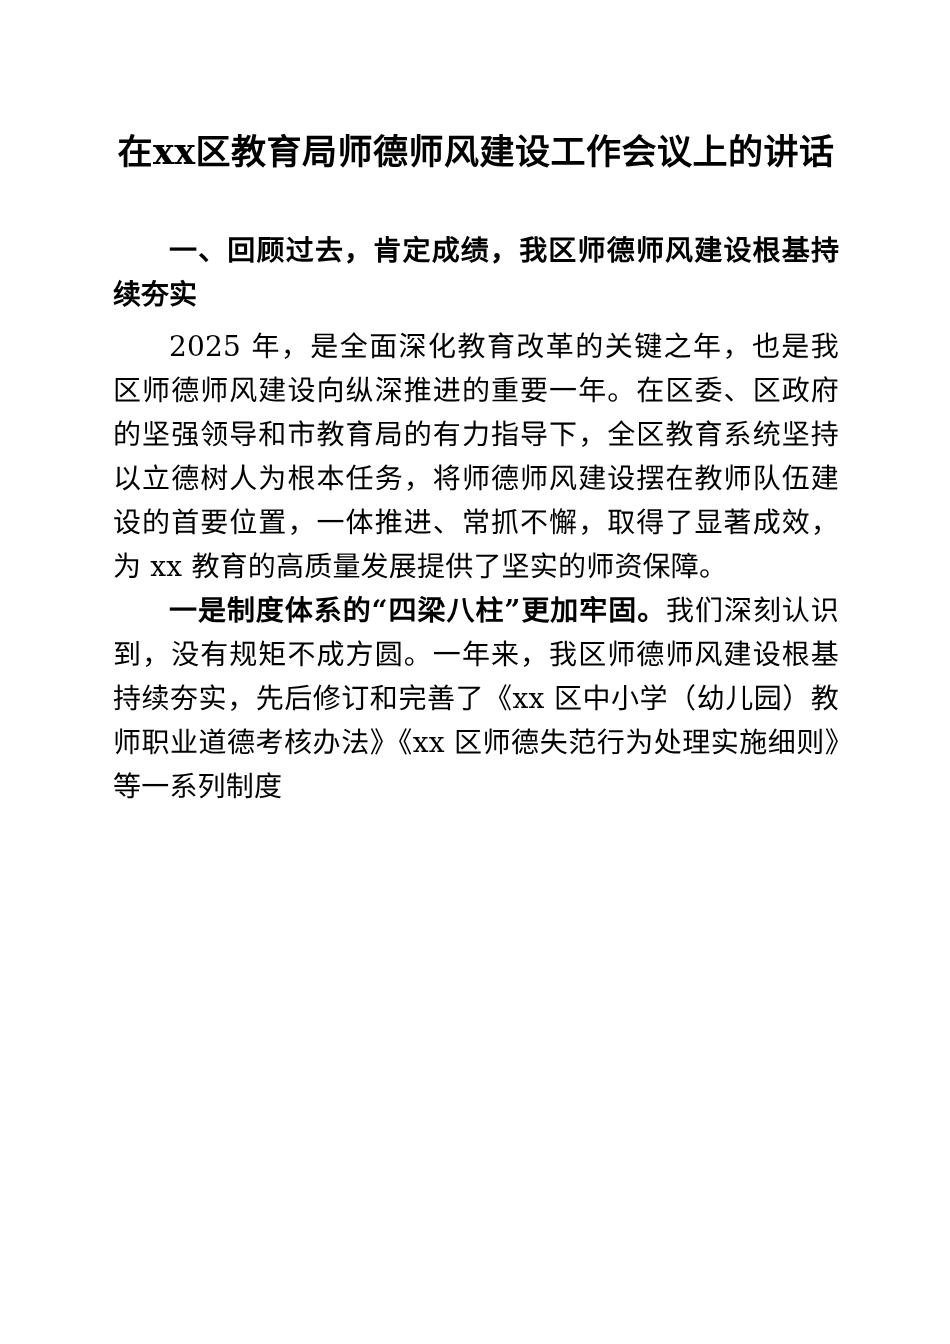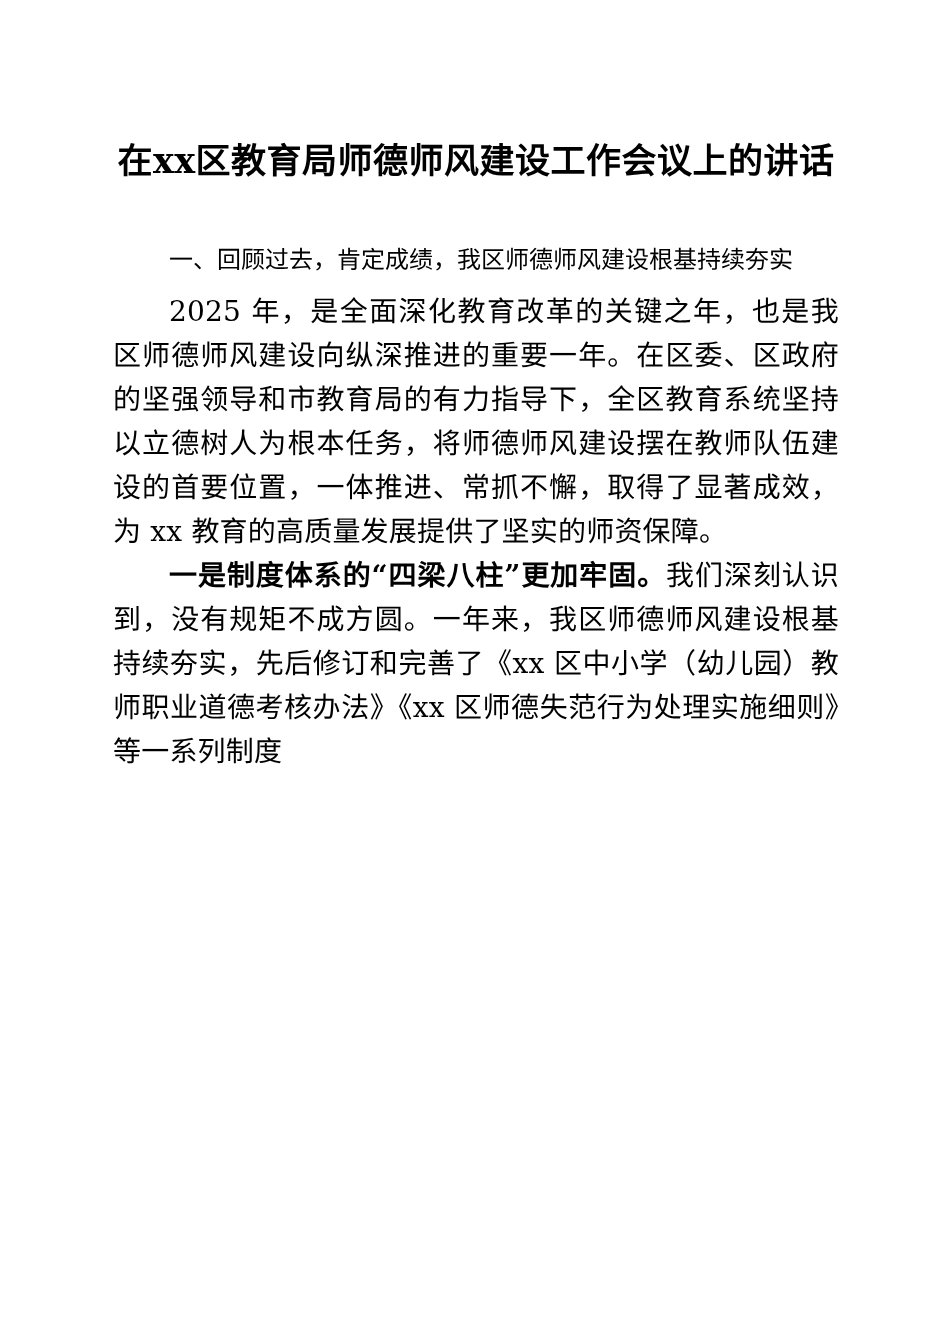--- a/index.html
+++ b/index.html
@@ -22,21 +22,21 @@
     width: 950px;
     height: 1344px;
     background: #ffffff;
     box-sizing: border-box;
     padding: 0;
   }
 
   .doc-body {
     position: absolute;
     left: 113px;
-    top: 9px;
+    top: 0;
     width: 726px;
   }
 
   
   .doc-title {
     font-family: "DejaVu Serif", "Liberation Serif", serif;
     font-weight: bold;
     font-size: 35px;
     line-height: 48px;
     text-align: center;
@@ -65,22 +65,22 @@
     text-indent: 56px;
   }
 
   .p-salutation {
     text-indent: 0;
   }
 
   
   .h-section {
     font-family: "DejaVu Sans", "Liberation Sans", sans-serif;
-    font-weight: normal;
-    font-size: 24px;
+    font-weight: bold;
+    font-size: 28px;
     line-height: 44px;
     text-indent: 56px;
     text-align: justify;
     text-justify: inter-character;
     text-align-last: left;
     margin: 0;
     color: #000;
     word-break: break-all;
   }
 

